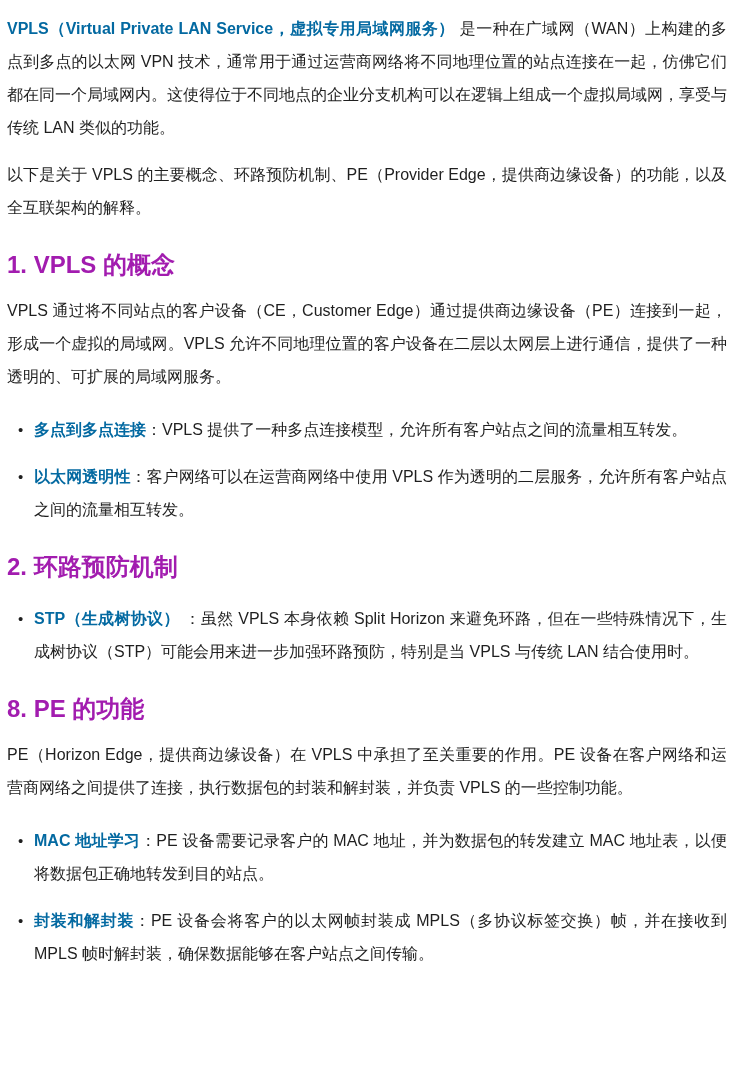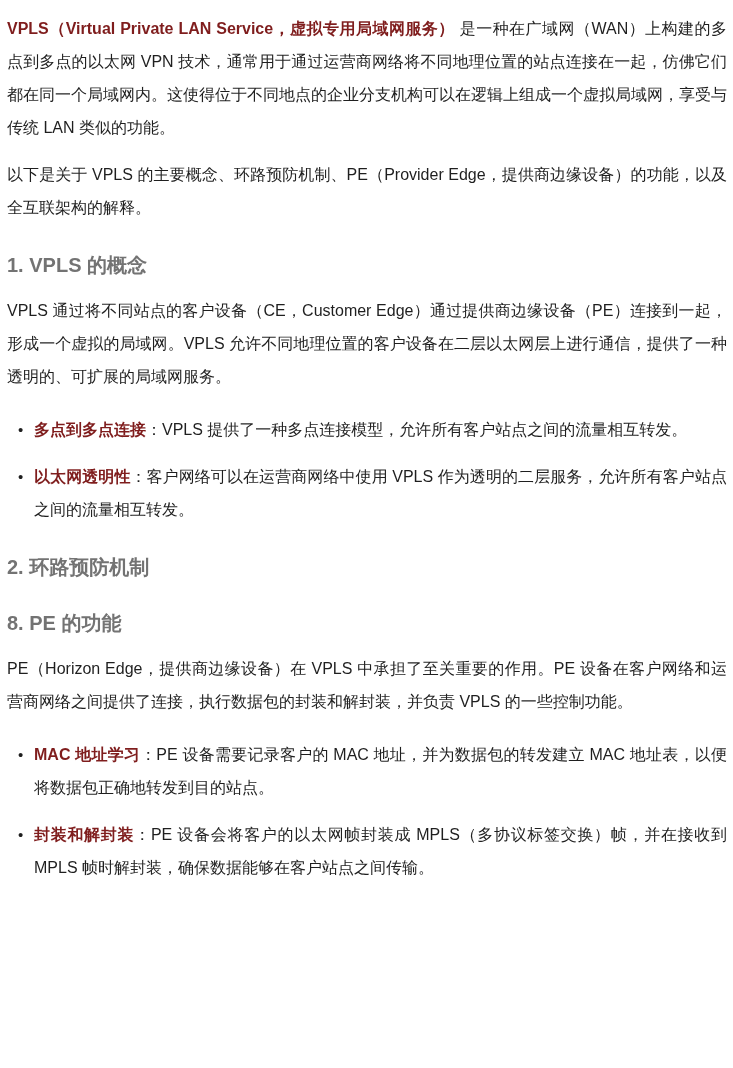--- a/index.html
+++ b/index.html
@@ -21,24 +21,24 @@
     text-align: justify;
     text-justify: inter-ideograph;
   }
   .doc p {
     margin: 14px 0;
   }
   .doc > p:first-child {
     margin-top: 0;
   }
   .doc h2 {
-    font-size: 20px;
+    font-size: 24px;
     line-height: 30px;
     font-weight: 700;
-    color: #737373;
+    color: #a21caf;
     margin: 26px 0 14px 0;
   }
   .doc ul {
     list-style: none;
     margin: 20px 0;
     padding: 0 0 0 27px;
   }
   .doc li {
     position: relative;
   }
@@ -48,37 +48,38 @@
   .doc li::before {
     content: "\2022";
     position: absolute;
     left: -16px;
     top: 0;
     color: #1f1f1f;
     font-size: 15px;
   }
   .doc strong {
     font-weight: 700;
-    color: #7f1d1d;
+    color: #0369a1;
   }
 </style>
 </head>
 <body>
 
 <div class="doc" style="color: rgb(31, 31, 31);">
     <p><strong>VPLS（Virtual Private LAN Service，虚拟专用局域网服务）</strong><span> 是一种在广域网（WAN）上构建的多点到多点的以太网 VPN 技术，通常用于通过运营商网络将不同地理位置的站点连接在一起，仿佛它们都在同一个局域网内。这使得位于不同地点的企业分支机构可以在逻辑上组成一个虚拟局域网，享受与传统 LAN 类似的功能。</span></p>
     <p><span>以下是关于 VPLS 的主要概念、环路预防机制、PE（Provider Edge，提供商边缘设备）的功能，以及全互联架构的解释。</span></p>
     <h2>1. VPLS 的概念</h2>
     <p><span>VPLS 通过将不同站点的客户设备（CE，Customer Edge）通过提供商边缘设备（PE）连接到一起，形成一个虚拟的局域网。VPLS 允许不同地理位置的客户设备在二层以太网层上进行通信，提供了一种透明的、可扩展的局域网服务。</span></p>
     <ul>
       <li><strong>多点到多点连接</strong><span>：VPLS 提供了一种多点连接模型，允许所有客户站点之间的流量相互转发。</span></li>
       <li><strong>以太网透明性</strong><span>：客户网络可以在运营商网络中使用 VPLS 作为透明的二层服务，允许所有客户站点之间的流量相互转发。</span></li>
     </ul>
     <h2>2. 环路预防机制</h2>
     <ul>
+      <li><strong>STP（生成树协议）</strong><span> ：虽然 VPLS 本身依赖 Split Horizon 来避免环路，但在一些特殊情况下，生成树协议（STP）可能会用来进一步加强环路预防，特别是当 VPLS 与传统 LAN 结合使用时。</span></li>
     </ul>
     <h2>8. PE 的功能</h2>
     <p><span>PE（Horizon Edge，提供商边缘设备）在 VPLS 中承担了至关重要的作用。PE 设备在客户网络和运营商网络之间提供了连接，执行数据包的封装和解封装，并负责 VPLS 的一些控制功能。</span></p>
     <ul>
       <li><strong>MAC 地址学习</strong><span>：PE 设备需要记录客户的 MAC 地址，并为数据包的转发建立 MAC 地址表，以便将数据包正确地转发到目的站点。</span></li>
       <li><strong>封装和解封装</strong><span>：PE 设备会将客户的以太网帧封装成 MPLS（多协议标签交换）帧，并在接收到 MPLS 帧时解封装，确保数据能够在客户站点之间传输。</span></li>
     </ul>
   </div>
 
 </body></html>

